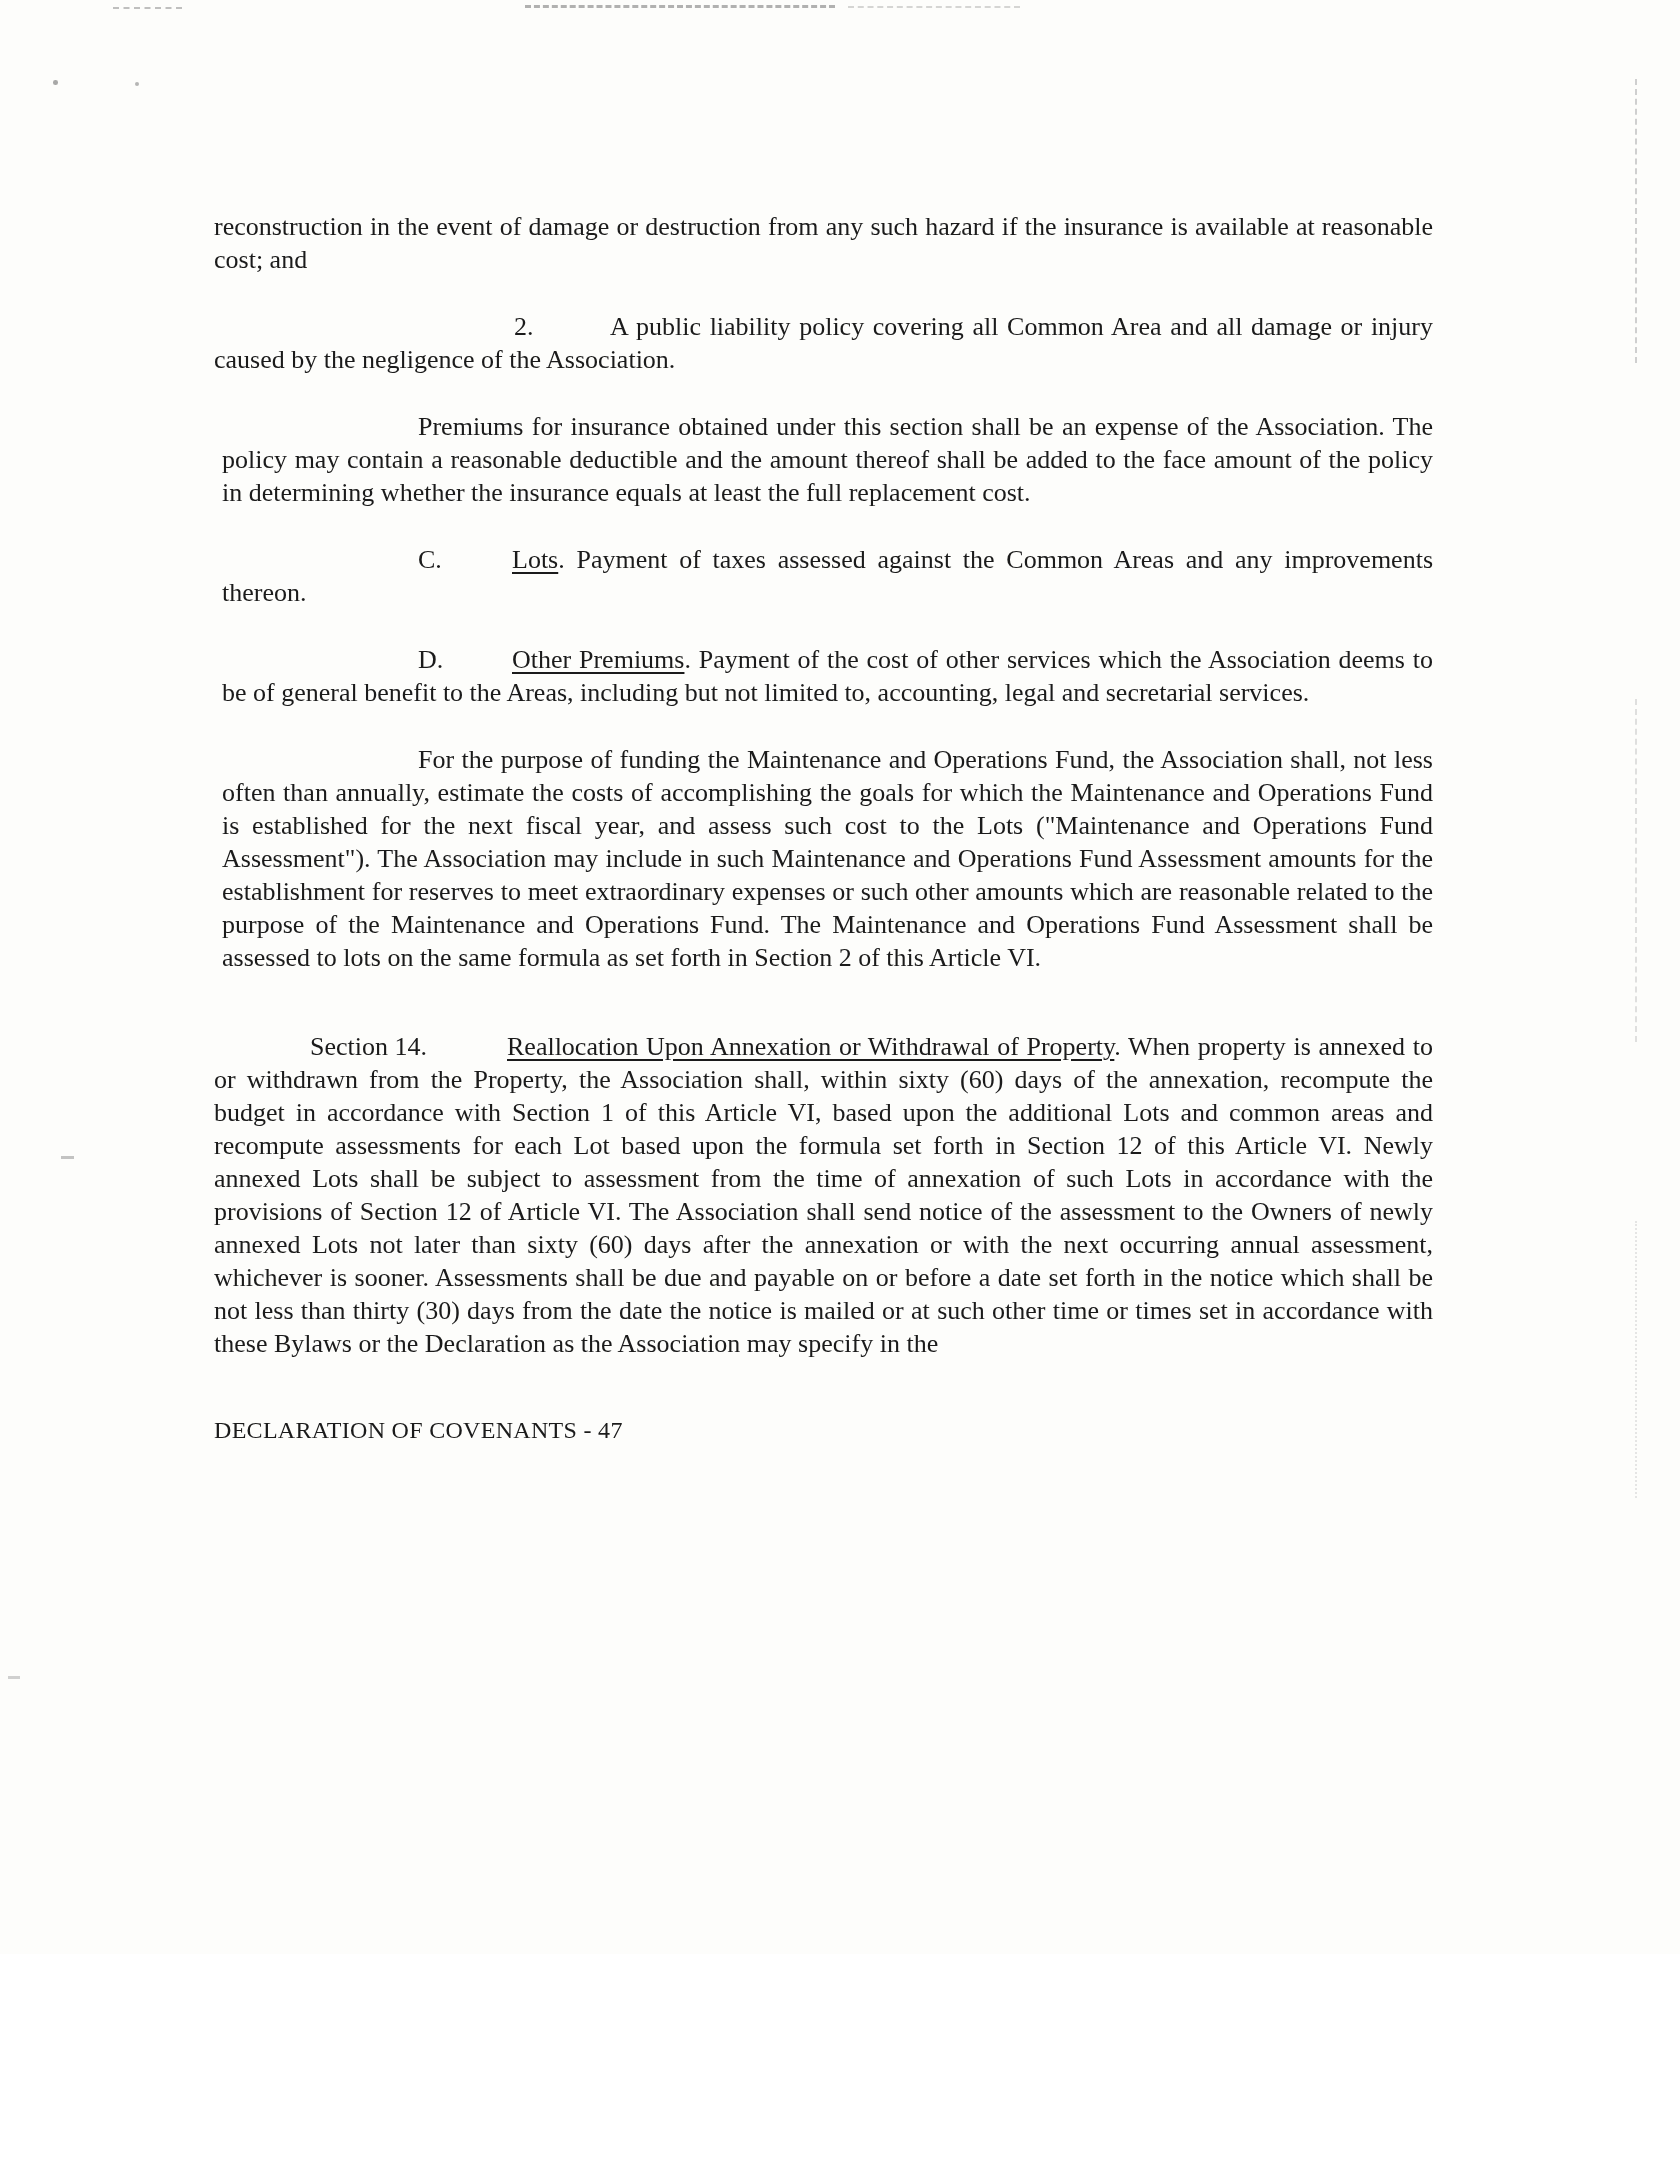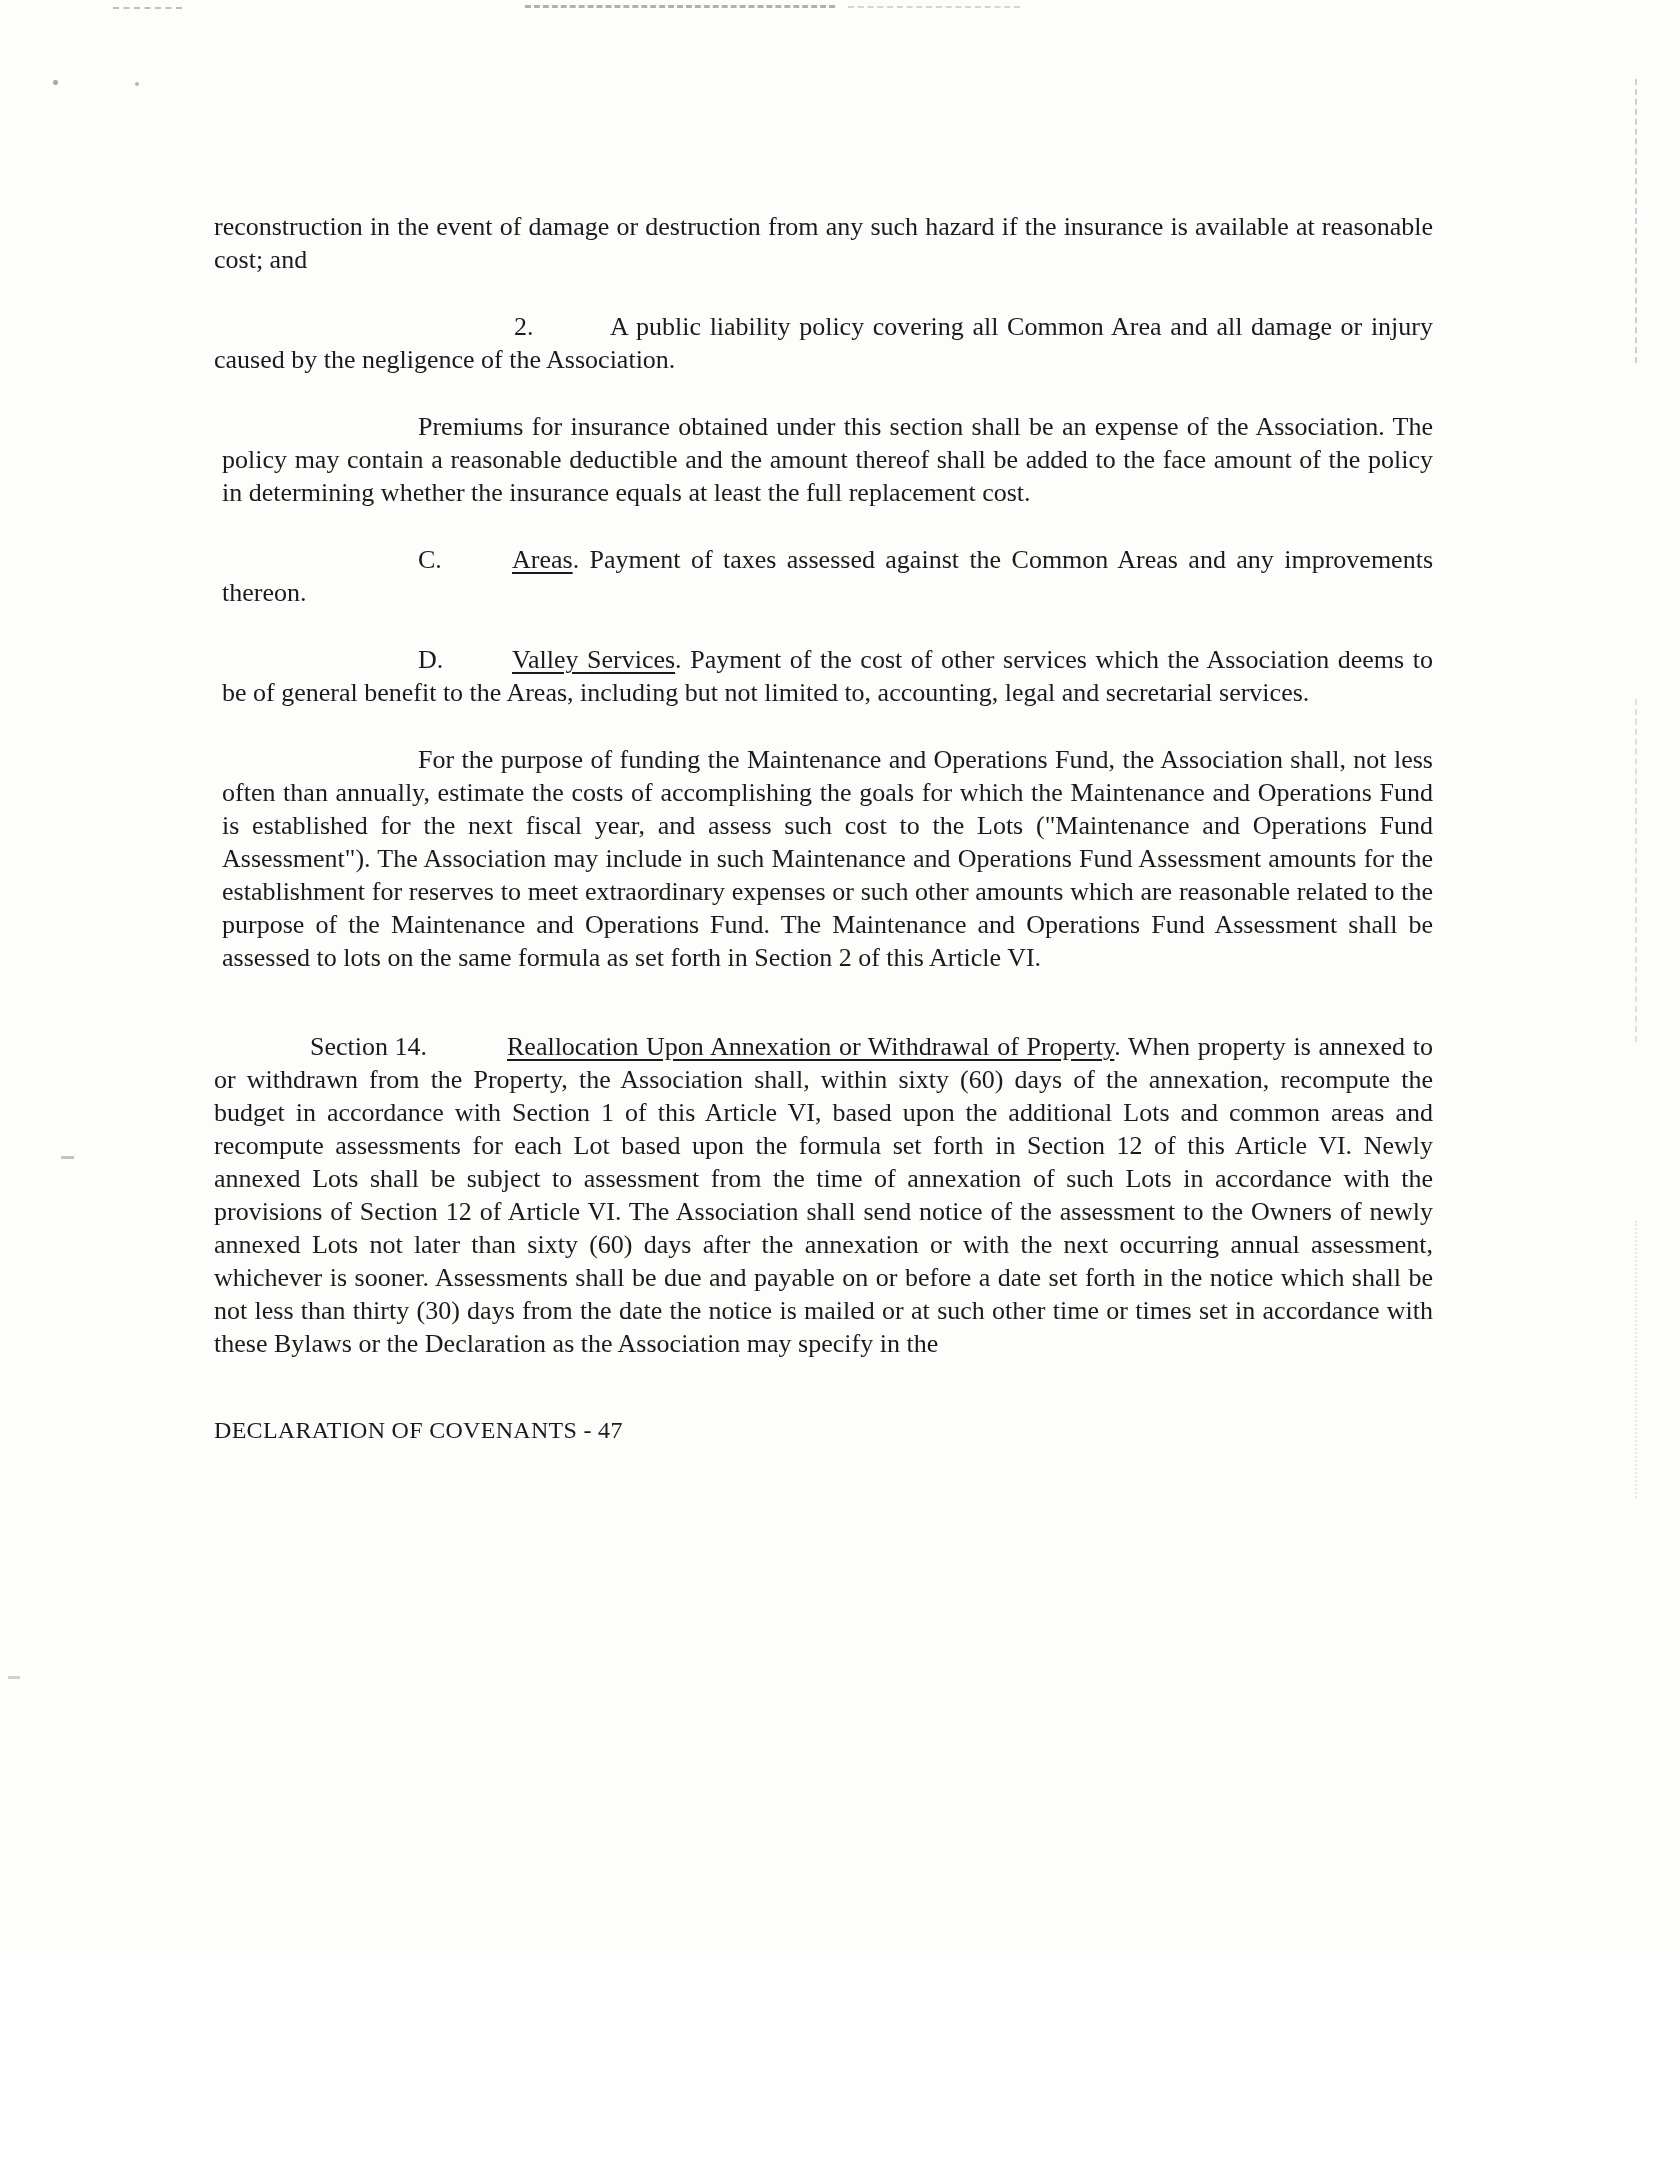--- a/index.html
+++ b/index.html
@@ -102,23 +102,23 @@
   <div class="artifact speck-d"></div>
 
   <div class="content">
 
     <p class="para">reconstruction in the event of damage or destruction from any such hazard if the insurance is available at reasonable cost; and</p>
 
     <p class="para ind1"><span class="lbl w-num">2.</span><span>A public liability policy covering all Common Area and all damage or injury caused by the negligence of the Association.</span></p>
 
     <p class="para ind2">Premiums for insurance obtained under this section shall be an expense of the Association.  The policy may contain a reasonable deductible and the amount thereof shall be added to the face amount of the policy in determining whether the insurance equals at least the full replacement cost.</p>
 
-    <p class="para ind2"><span class="lbl w-letter">C.</span><span class="ul">Areas</span><span>.  Payment of taxes assessed against the Common Areas and any improvements thereon.</span></p>
+    <p class="para ind2"><span class="lbl w-letter">C.</span><span class="ul">Lots</span><span>.  Payment of taxes assessed against the Common Areas and any improvements thereon.</span></p>
 
-    <p class="para ind2"><span class="lbl w-letter">D.</span><span class="ul">Valley Services</span><span>.  Payment of the cost of other services which the Association deems to be of general benefit to the Areas, including but not limited to, accounting, legal and secretarial services.</span></p>
+    <p class="para ind2"><span class="lbl w-letter">D.</span><span class="ul">Other Premiums</span><span>.  Payment of the cost of other services which the Association deems to be of general benefit to the Areas, including but not limited to, accounting, legal and secretarial services.</span></p>
 
 
     <p class="para ind2">For the purpose of funding the Maintenance and Operations Fund, the Association shall, not less often than annually, estimate the costs of accomplishing the goals for which the Maintenance and Operations Fund is established for the next fiscal year, and assess such cost to the Lots ("Maintenance and Operations Fund Assessment"). The Association may include in such Maintenance and Operations Fund Assessment amounts for the establishment for reserves to meet extraordinary expenses or such other amounts which are reasonable related to the purpose of the Maintenance and Operations Fund.  The Maintenance and Operations Fund Assessment shall be assessed to lots on the same formula as set forth in Section 2 of this Article VI.</p>
 
     <p class="para ind3"><span class="lbl w-section">Section 14.</span><span class="ul">Reallocation Upon Annexation or Withdrawal of Property</span><span>. When property is annexed to or withdrawn from the Property, the Association shall, within sixty (60) days of the annexation, recompute the budget in accordance with Section 1 of this Article VI, based upon the additional Lots and common areas and recompute assessments for each Lot based upon the formula set forth in Section 12 of this Article VI. Newly annexed Lots shall be subject to assessment from the time of annexation of such Lots in accordance with the provisions of Section 12 of Article VI. The Association shall send notice of the assessment to the Owners of newly annexed Lots not later than sixty (60) days after the annexation or with the next occurring annual assessment, whichever is sooner. Assessments shall be due and payable on or before a date set forth in the notice which shall be not less than thirty (30) days from the date the notice is mailed or at such other time or times set in accordance with these Bylaws or the Declaration as the Association may specify in the</span></p>
 
     <div class="footer">DECLARATION OF COVENANTS - 47</div>
   </div>
 
   <div class="handwritten">

